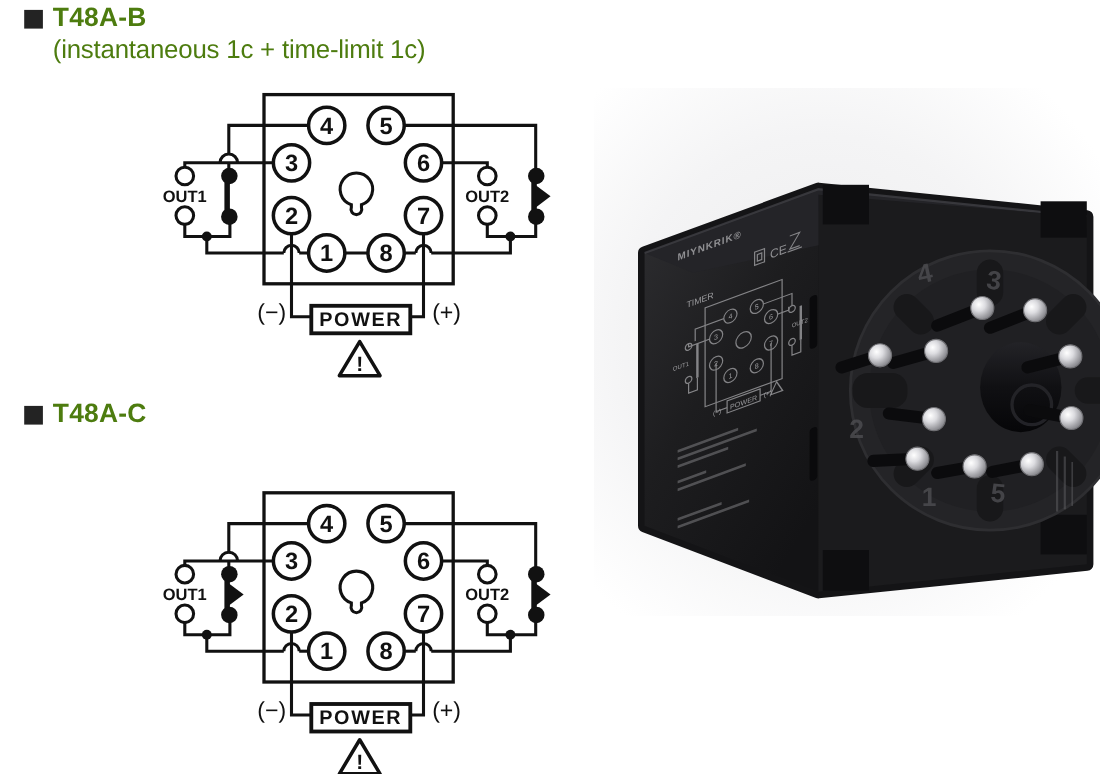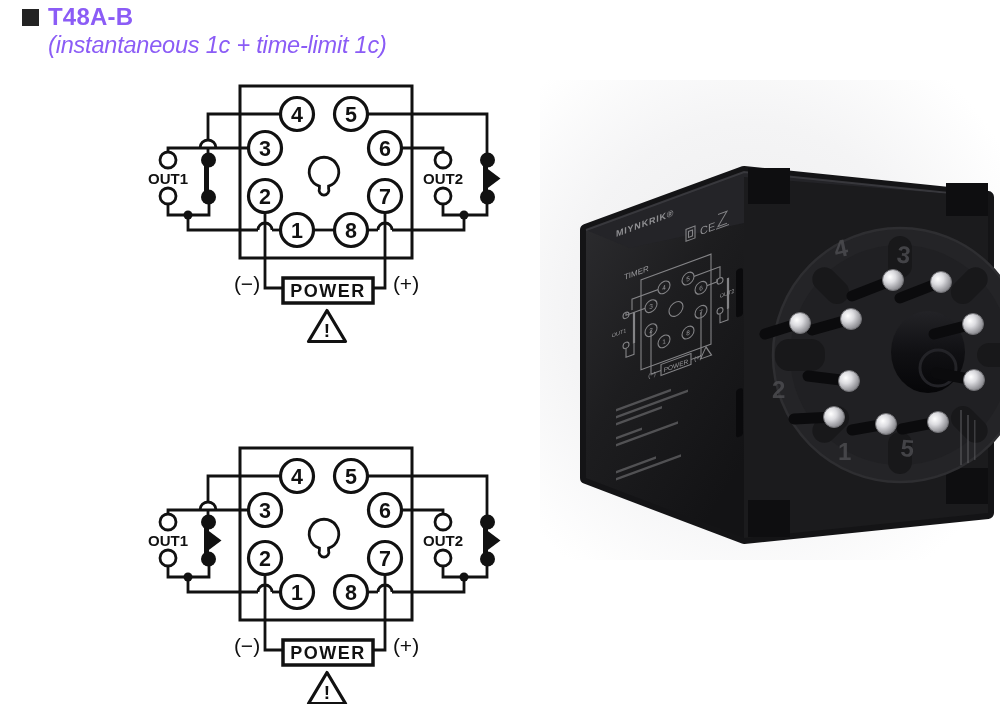--- a/index.html
+++ b/index.html
@@ -1,40 +1,44 @@
 <!DOCTYPE html>
 <html><head>
 <meta charset="utf-8">
 <style>
   html,body{margin:0;padding:0;background:#fff;}
   #canvas{position:relative;width:1000px;height:704px;background:#fff;overflow:hidden;
           font-family:"Liberation Sans",sans-serif;}
-  .sec{position:absolute;left:22px;color:#8b5cf6;}
+  .sec{position:absolute;left:22px;color:#4d7c0f;}
   .sec-line1{display:flex;align-items:center;gap:9px;height:28px;}
   .bullet{width:17px;height:17px;background:#232323;display:inline-block;flex:0 0 auto;}
   .sec-title{font-size:24px;font-weight:700;letter-spacing:0.2px;}
-  .sec-sub{font-size:23.5px;font-weight:400;margin-left:26px;margin-top:1px;letter-spacing:-0.2px;font-style:italic;}
+  .sec-sub{font-size:23.5px;font-weight:400;margin-left:26px;margin-top:1px;letter-spacing:-0.2px;}
   svg{position:absolute;display:block;}
   svg text{font-family:"Liberation Sans",sans-serif;}
   .diag{left:130px;}
 </style>
 </head>
 <body>
 
 <div id="canvas">
 
   <div class="sec" style="top:3px">
     <div class="sec-line1">
       <span class="bullet"></span>
       <span class="sec-title">T48A-B</span>
     </div>
     <div class="sec-sub">(instantaneous 1c + time-limit 1c)</div>
   </div>
 
   <div class="sec" style="top:363px">
+    <div class="sec-line1">
+      <span class="bullet"></span>
+      <span class="sec-title">T48A-C</span>
+    </div>
   </div>
 
   <svg class="diag" id="diag0" style="top:80px" width="400" height="265" viewBox="0 0 400 265">
       <rect x="110" y="6" width="172" height="172" fill="none" stroke="#111111" stroke-width="3"></rect>
       <g>
         <path d="M150.5 34 H78 V61" fill="none" stroke="#111111" stroke-width="2.8"></path>
         <path d="M70 68 A8 8 0 0 1 86 68" fill="none" stroke="#111111" stroke-width="2.8"></path>
         <path d="M78 68 V74" fill="none" stroke="#111111" stroke-width="2.8"></path>
         <path d="M118.5 68 H38 V72" fill="none" stroke="#111111" stroke-width="2.8"></path>
         <path d="M79 117 V135 H38 V124" fill="none" stroke="#111111" stroke-width="2.8"></path>

